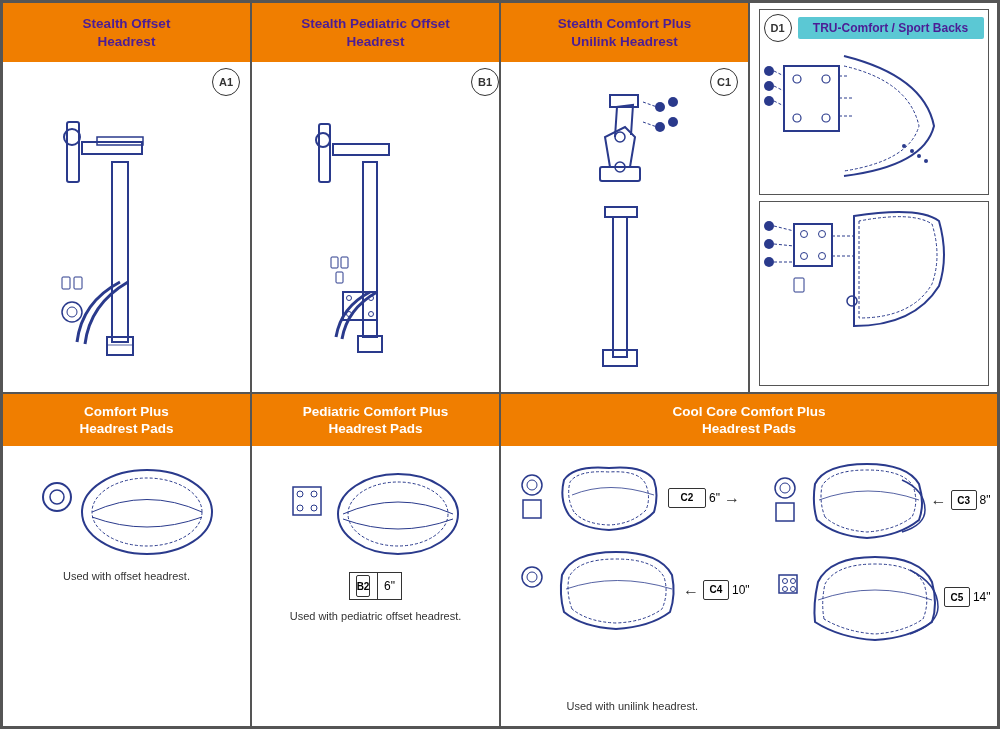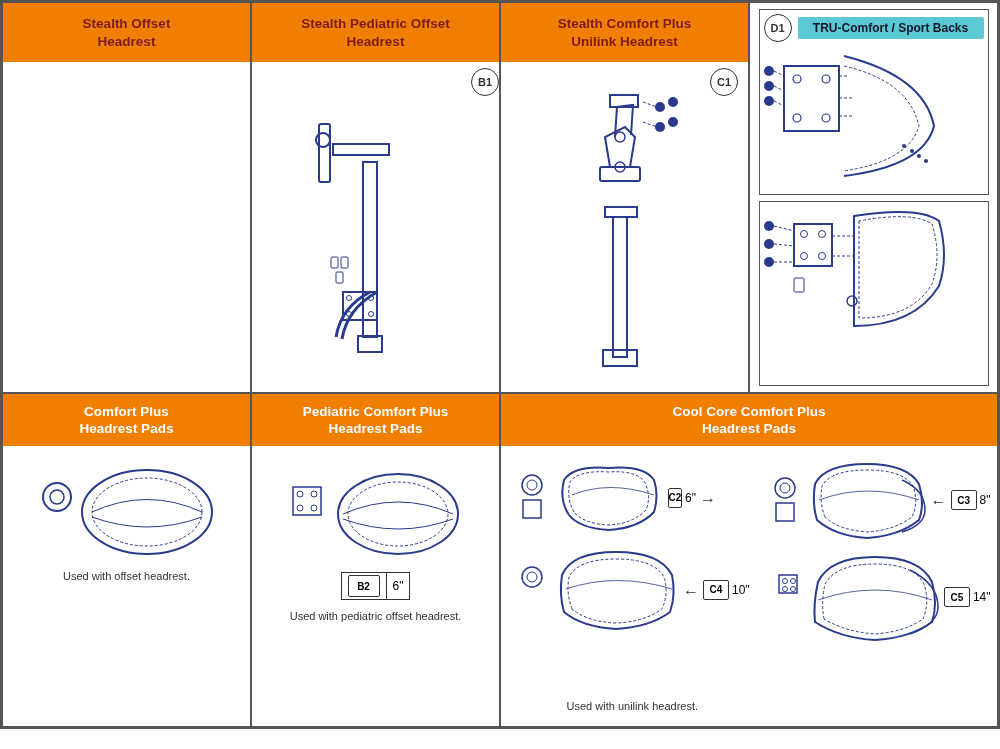--- a/index.html
+++ b/index.html
@@ -21,21 +21,21 @@
 
     
     .cell {
       border: 1.5px solid #555;
       display: flex;
       flex-direction: column;
     }
 
     .cell-header {
       background: #f07e00;
-      color: #7f1d1d;
+      color: #4c1d95;
       font-weight: bold;
       font-size: 13.5px;
       text-align: center;
       padding: 12px 4px;
       line-height: 1.3;
       min-height: 52px;
       display: flex;
       align-items: center;
       justify-content: center;
     }
@@ -96,21 +96,21 @@
       font-size: 11px;
       font-weight: bold;
       color: #333;
       background: #fff;
       position: absolute;
     }
 
     
     .cyan-banner {
       background: #5bc8d4;
-      color: #0f172a;
+      color: #4c1d95;
       font-weight: bold;
       font-size: 12px;
       text-align: center;
       padding: 4px 8px;
       border-radius: 2px;
     }
 
     
     svg {
       display: block;
@@ -141,20 +141,48 @@
   </style>
 </head>
 <body>
 
 <div class="main-grid">
 
   <div class="cell">
     <div class="cell-header">
       <span style="white-space:pre-line;">Stealth Offset
 Headrest</span>
+    </div>
+    <div class="cell-body">
+      <span class="part-label" style="top:6px;right:10px;">A1</span>
+
+      <svg width="150" height="290" viewBox="0 0 150 290">
+
+        <rect x="60" y="80" width="16" height="180" fill="none" stroke="#2a3a8c" stroke-width="2"></rect>
+
+        <rect x="30" y="60" width="60" height="12" fill="none" stroke="#2a3a8c" stroke-width="2"></rect>
+
+        <rect x="15" y="40" width="12" height="60" fill="none" stroke="#2a3a8c" stroke-width="2" rx="2"></rect>
+
+        <path d="M 68 200 Q 30 220 25 260" fill="none" stroke="#2a3a8c" stroke-width="3"></path>
+        <path d="M 76 200 Q 38 222 33 262" fill="none" stroke="#2a3a8c" stroke-width="3"></path>
+
+        <circle cx="20" cy="55" r="8" fill="none" stroke="#2a3a8c" stroke-width="2"></circle>
+
+        <rect x="45" y="55" width="46" height="8" fill="none" stroke="#2a3a8c" stroke-width="1.5"></rect>
+
+        <circle cx="20" cy="230" r="10" fill="none" stroke="#2a3a8c" stroke-width="1.5"></circle>
+        <circle cx="20" cy="230" r="5" fill="none" stroke="#2a3a8c" stroke-width="1"></circle>
+
+        <rect x="10" y="195" width="8" height="12" fill="none" stroke="#2a3a8c" stroke-width="1" rx="1"></rect>
+        <rect x="22" y="195" width="8" height="12" fill="none" stroke="#2a3a8c" stroke-width="1" rx="1"></rect>
+
+        <rect x="55" y="255" width="26" height="18" fill="none" stroke="#2a3a8c" stroke-width="2"></rect>
+        <line x1="55" y1="263" x2="81" y2="263" stroke="#2a3a8c" stroke-width="0.8"></line>
+      </svg>
     </div>
   </div>
 
   <div class="cell">
     <div class="cell-header">
       <span style="white-space:pre-line;">Stealth Pediatric Offset
 Headrest</span>
     </div>
     <div class="cell-body">
       <span class="part-label" style="top:6px;right:0;">B1</span>
@@ -336,21 +364,21 @@
           <ellipse cx="110" cy="52" rx="60" ry="40" fill="none" stroke="#2a3a8c" stroke-width="2"></ellipse>
           <ellipse cx="110" cy="52" rx="50" ry="32" fill="none" stroke="#2a3a8c" stroke-width="1" stroke-dasharray="3,2"></ellipse>
           <path d="M 55 52 Q 110 28 165 52" fill="none" stroke="#2a3a8c" stroke-width="1"></path>
           <path d="M 55 57 Q 110 77 165 57" fill="none" stroke="#2a3a8c" stroke-width="1"></path>
         </svg>
 
         <table class="size-table" style="margin-top:10px;">
           <tbody>
               <tr>
                 <td>
-                  <div style="border:1.5px solid #333;border-radius:2px;width:32px;height:22px;display:flex;align-items:center;justify-content:center;font-size:10px;font-weight:bold;">B2</div>
+                  <div style="border:1.5px solid #333;border-radius:2px;width:14px;height:22px;display:flex;align-items:center;justify-content:center;font-size:10px;font-weight:bold;">B2</div>
                 </td>
                 <td>6"</td>
               </tr>
         </tbody>
           </table>
         <p class="note-text" style="margin-top:10px;">Used with pediatric offset headrest.</p>
       </div>
     </div>
   </div>
 
@@ -373,21 +401,21 @@
             </svg>
 
             <svg width="110" height="75" viewBox="0 0 110 75">
 
               <path d="M 15 55 Q 5 40 10 20 Q 20 5 55 8 Q 90 5 100 20 Q 105 35 100 52 Q 85 68 55 70 Q 25 68 15 55Z" fill="none" stroke="#2a3a8c" stroke-width="2"></path>
               <path d="M 20 52 Q 12 38 16 22 Q 24 10 55 12 Q 86 10 92 25 Q 97 38 92 50 Q 78 64 55 65 Q 30 64 20 52Z" fill="none" stroke="#2a3a8c" stroke-width="1" stroke-dasharray="3,2"></path>
 
               <path d="M 18 35 Q 55 20 100 35" fill="none" stroke="#2a3a8c" stroke-width="0.8"></path>
             </svg>
             <div style="display:flex;align-items:center;gap:3px;">
-              <div style="border:1.5px solid #333;border-radius:2px;width:14px;height:20px;display:flex;align-items:center;justify-content:center;font-size:10px;font-weight:bold;">C2</div>
+              <div style="border:1.5px solid #333;border-radius:2px;width:38px;height:20px;display:flex;align-items:center;justify-content:center;font-size:10px;font-weight:bold;">C2</div>
               <span style="font-size:12px;">6"</span>
             </div>
             <span style="font-size:16px;color:#333;">→</span>
           </div>
 
           <div style="display:flex;align-items:center;gap:4px;">
             <svg width="35" height="55" viewBox="0 0 35 55">
               <circle cx="17" cy="15" r="10" fill="none" stroke="#2a3a8c" stroke-width="1.5"></circle>
               <circle cx="17" cy="15" r="5" fill="none" stroke="#2a3a8c" stroke-width="1"></circle>
             </svg>

